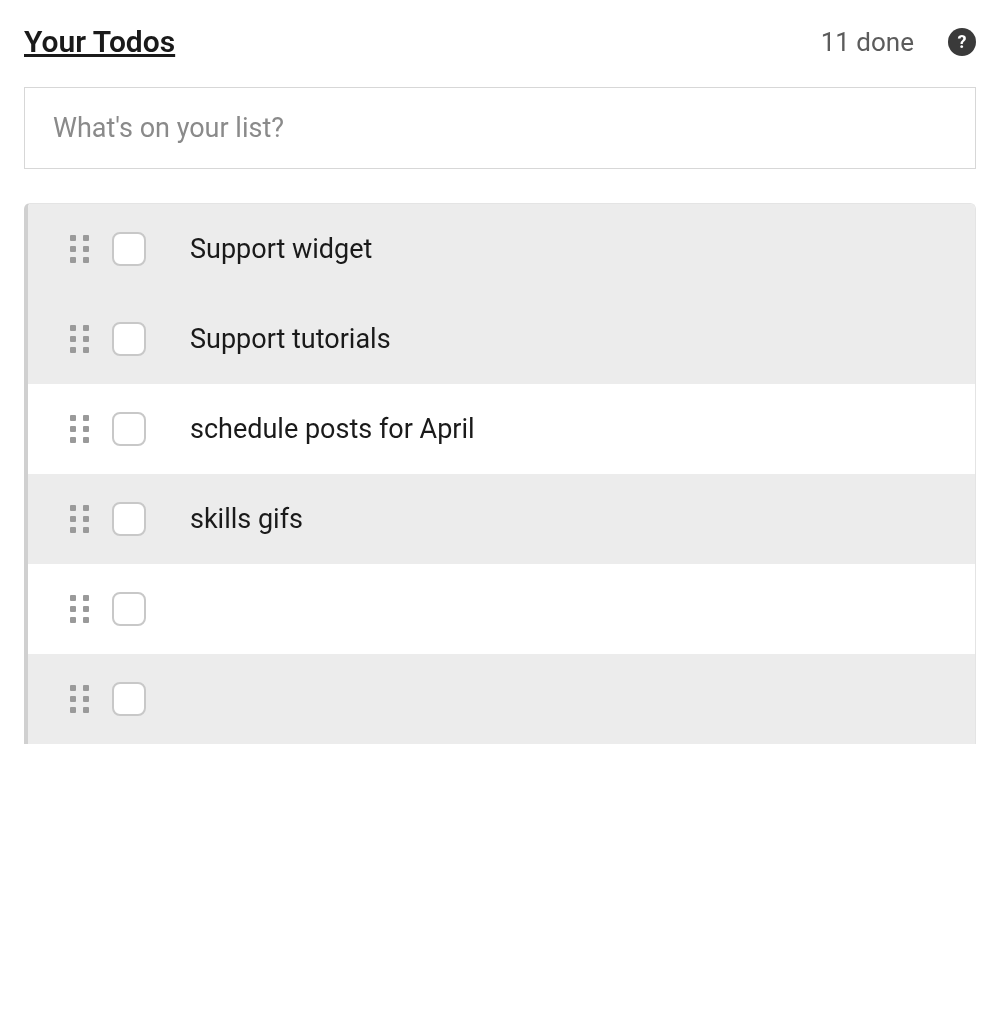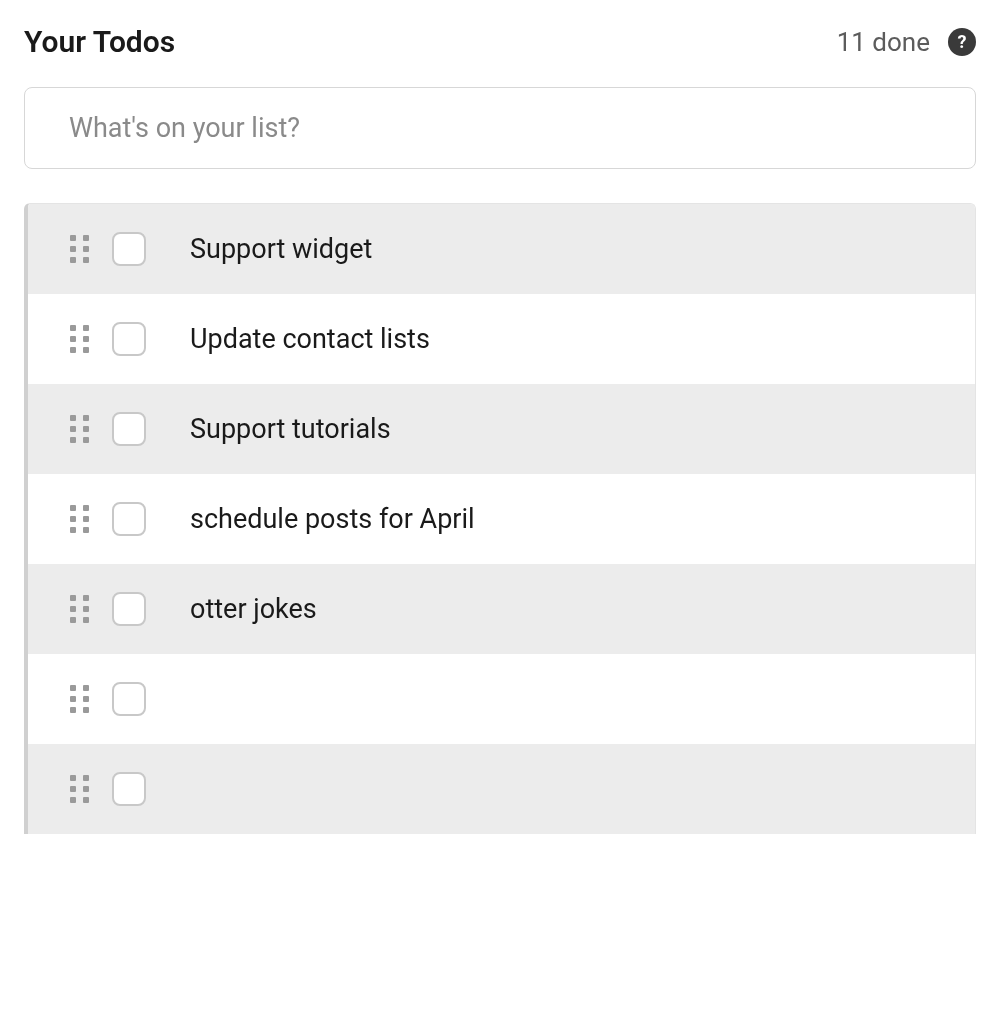--- a/index.html
+++ b/index.html
@@ -15,25 +15,26 @@
   .header {
     display: flex;
     align-items: center;
     justify-content: space-between;
     margin-bottom: 28px;
   }
   .title {
     font-size: 30px;
     font-weight: 600;
     color: #1a1a1a;
+    text-decoration: underline;
   }
   .header-right {
     display: flex;
     align-items: center;
-    gap: 18px;
+    gap: 34px;
   }
   .done-count {
     font-size: 26px;
     color: #5c5c5c;
     font-weight: 400;
   }
   .help-icon {
     width: 28px;
     height: 28px;
     border-radius: 50%;
@@ -43,23 +44,23 @@
     align-items: center;
     justify-content: center;
     font-size: 18px;
     font-weight: 700;
     cursor: pointer;
     user-select: none;
   }
   .new-todo-input {
     width: 100%;
     font-size: 27px;
-    padding: 24px 44px;
+    padding: 24px 28px;
     border: 1px solid #d7d7d7;
-    border-radius: 8px;
+    border-radius: 0;
     outline: none;
     color: #1a1a1a;
     font-family: inherit;
     margin-bottom: 34px;
   }
   .new-todo-input::placeholder {
     color: #8a8a8a;
   }
   .list-wrap {
     border-left: 4px solid #d0d0d0;
@@ -131,78 +132,66 @@
           <span></span>
           <span></span>
           <span></span>
           <span></span>
           <span></span>
           <span></span>
         </div>
         <div class="checkbox"></div>
         <div class="todo-text">Support widget</div>
       </div>
+      <div class="todo-row odd">
+        <div class="drag-handle">
+          <span></span>
+          <span></span>
+          <span></span>
+          <span></span>
+          <span></span>
+          <span></span>
+        </div>
+        <div class="checkbox"></div>
+        <div class="todo-text">Support tutorials</div>
+      </div>
       <div class="todo-row even">
         <div class="drag-handle">
           <span></span>
           <span></span>
           <span></span>
           <span></span>
           <span></span>
           <span></span>
         </div>
         <div class="checkbox"></div>
-        <div class="todo-text">Update contact lists</div>
-      </div>
-      <div class="todo-row odd">
-        <div class="drag-handle">
-          <span></span>
-          <span></span>
-          <span></span>
-          <span></span>
-          <span></span>
-          <span></span>
-        </div>
-        <div class="checkbox"></div>
-        <div class="todo-text">Support tutorials</div>
+        <div class="todo-text">schedule posts for April</div>
+      </div>
+      <div class="todo-row odd">
+        <div class="drag-handle">
+          <span></span>
+          <span></span>
+          <span></span>
+          <span></span>
+          <span></span>
+          <span></span>
+        </div>
+        <div class="checkbox"></div>
+        <div class="todo-text">skills gifs</div>
       </div>
       <div class="todo-row even">
         <div class="drag-handle">
           <span></span>
           <span></span>
           <span></span>
           <span></span>
           <span></span>
           <span></span>
         </div>
         <div class="checkbox"></div>
-        <div class="todo-text">schedule posts for April</div>
-      </div>
-      <div class="todo-row odd">
-        <div class="drag-handle">
-          <span></span>
-          <span></span>
-          <span></span>
-          <span></span>
-          <span></span>
-          <span></span>
-        </div>
-        <div class="checkbox"></div>
-        <div class="todo-text">otter jokes</div>
-      </div>
-      <div class="todo-row even">
-        <div class="drag-handle">
-          <span></span>
-          <span></span>
-          <span></span>
-          <span></span>
-          <span></span>
-          <span></span>
-        </div>
-        <div class="checkbox"></div>
       </div>
       <div class="todo-row odd">
         <div class="drag-handle">
           <span></span>
           <span></span>
           <span></span>
           <span></span>
           <span></span>
           <span></span>
         </div>

